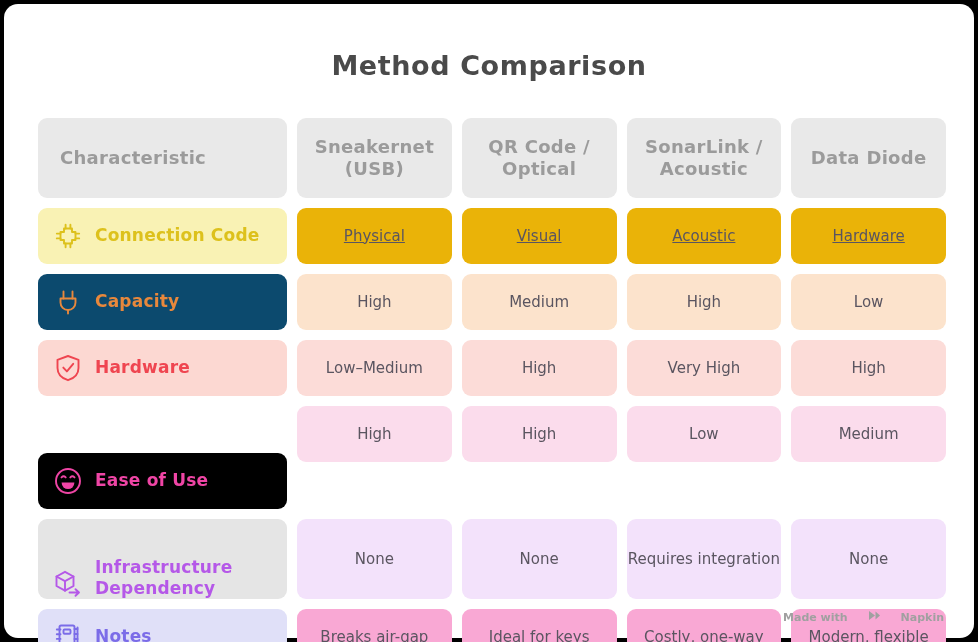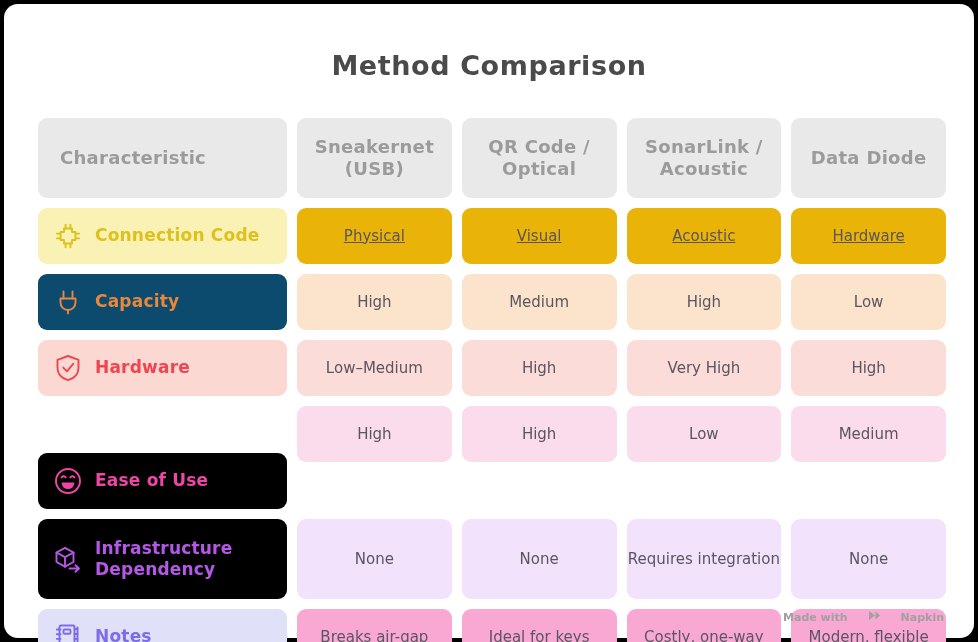--- a/index.html
+++ b/index.html
@@ -120,21 +120,21 @@
   .t-peach .lbl-text { color: #e8883c; }
 
   .t-salmon .c-label { background: #fcd8d2; }
   .t-salmon .c-data  { background: #fcdcd8; }
   .t-salmon .lbl-text { color: #ef4550; }
 
   .t-pink .c-label { background: #000000; margin-top: 47px; }
   .t-pink .c-data  { background: #fbdcec; }
   .t-pink .lbl-text { color: #ef45a5; }
 
-  .t-lav .c-label { background: #000000; }
+  .t-lav .c-label { background: #e5e5e5; align-items: flex-end; }
   .t-lav .c-data  { background: #f3e2fb; }
   .t-lav .lbl-text { color: #b558e8; }
 
   .t-peri .c-label { background: #e0e0f8; }
   .t-peri .c-data  { background: #f9a8d4; }
   .t-peri .lbl-text { color: #7b6ce8; }
 
   #watermark {
     position: absolute;
     right: 30px;

